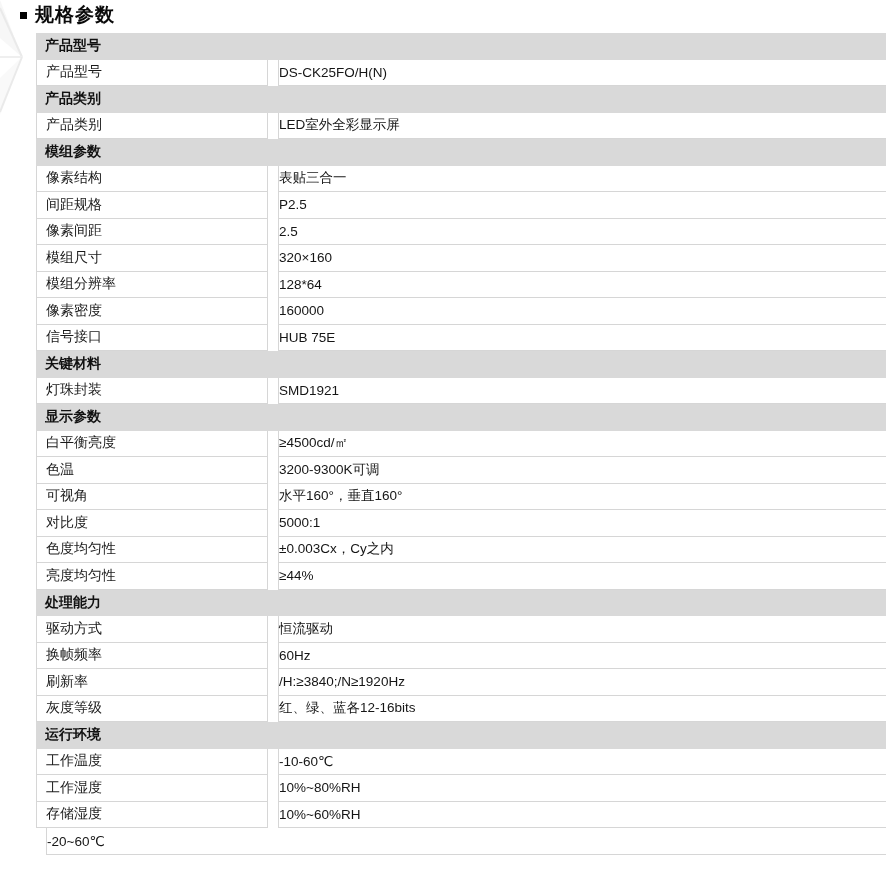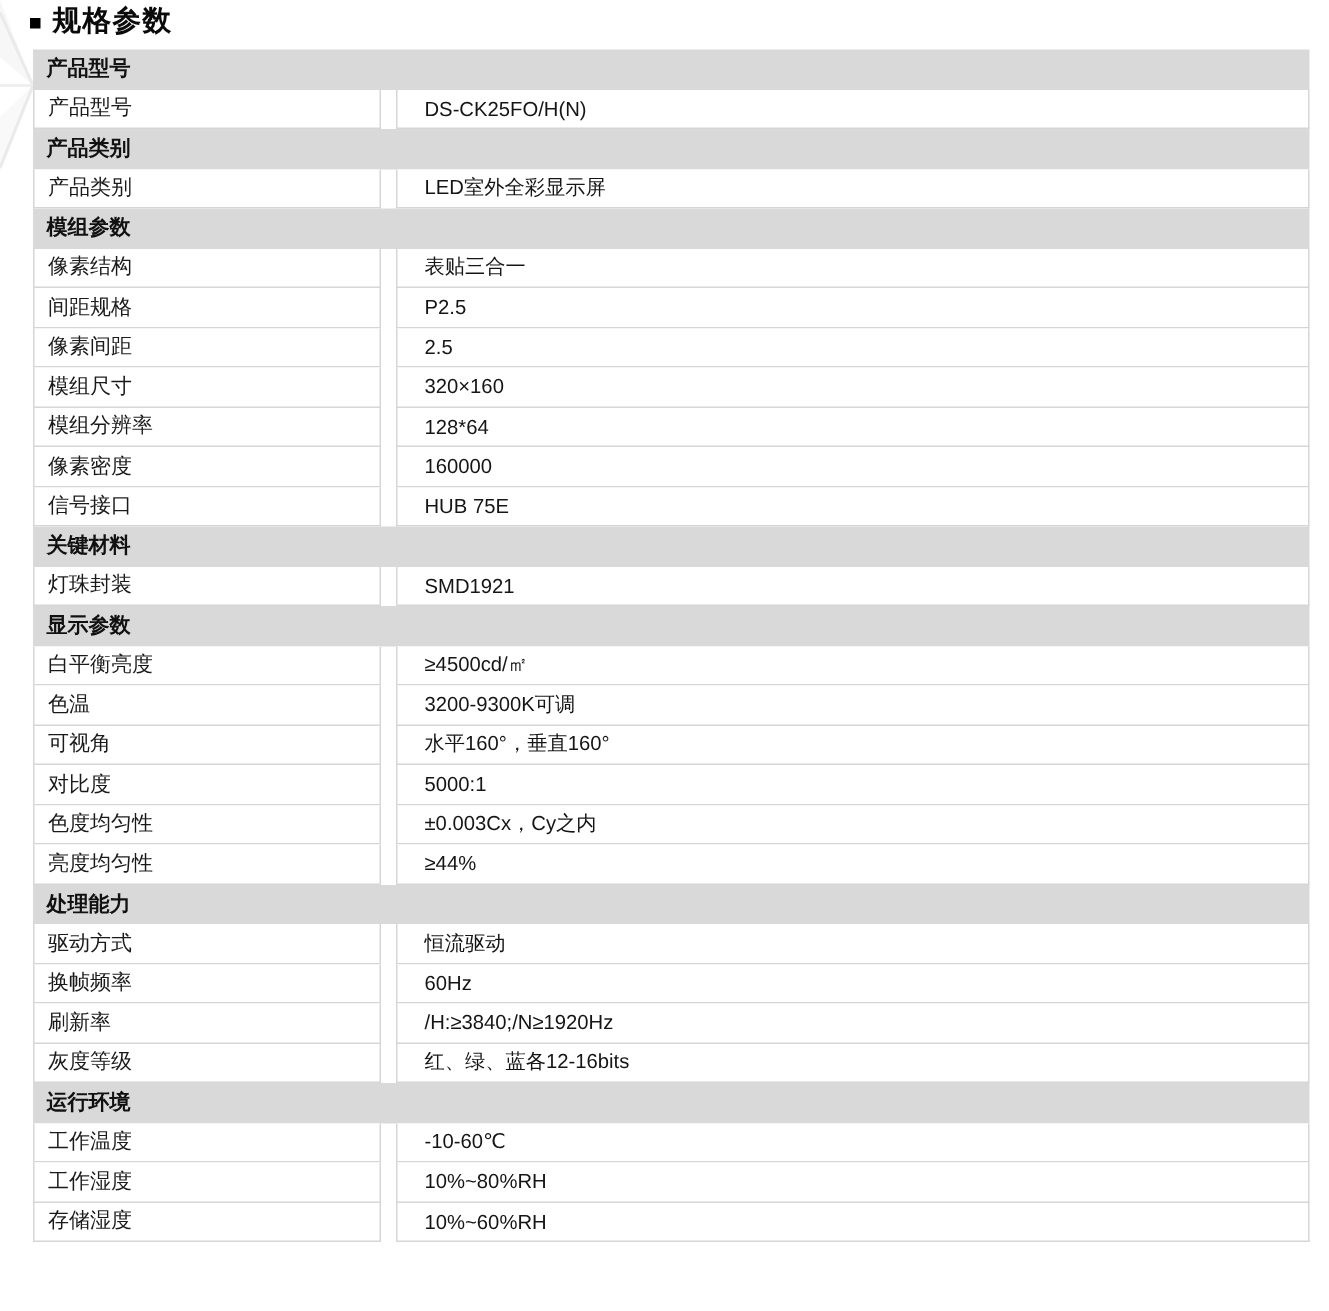--- a/index.html
+++ b/index.html
@@ -21,21 +21,21 @@
   }
   .bullet{
     width:7px;height:7px;background:#000;
     flex:0 0 auto;margin-top:2px;
   }
   .page-title{
     font-size:19px;font-weight:bold;color:#0a0a0a;
     letter-spacing:1px;line-height:1;text-align:center;
   }
   .spec-table{
-    position:absolute;left:22px;top:33px;width:851px;
+    position:absolute;left:36px;top:33px;width:851px;
   }
   .section-header{
     height:26.5px;background:#d9d9d9;
     display:flex;align-items:center;
     padding-left:9px;box-sizing:border-box;
     font-size:14px;font-weight:bold;color:#111;
   }
   .spec-row{
     display:flex;height:26.5px;
   }
@@ -45,21 +45,21 @@
     display:flex;align-items:center;
     padding-left:9px;box-sizing:border-box;
     font-size:14px;color:#1a1a1a;
     background:#fff;
   }
   .gutter{width:10px;flex:0 0 auto;}
   .spec-value-cell{
     flex:1;
     border:1px solid #d6d6d6;border-top:none;
     display:flex;align-items:center;
-    padding-left:18px;box-sizing:border-box;
+    padding-left:0;box-sizing:border-box;
     font-size:13.5px;color:#151515;
     background:#fff;
     white-space:nowrap;
   }
 </style>
 </head>
 <body>
 
 <svg class="watermark" viewBox="0 0 34 130">
   <polygon points="0,0 22,57 0,38" fill="#f7f7f7"></polygon>
@@ -236,14 +236,15 @@
   </div>
 
   <div class="spec-row">
     <div class="spec-label-cell">存储湿度</div>
     <div class="gutter"></div>
     <div class="spec-value-cell">10%~60%RH</div>
   </div>
 
   <div class="spec-row">
     <div class="gutter"></div>
+    <div class="spec-value-cell">-20~60℃</div>
   </div>
 </div>
 
 </body></html>

